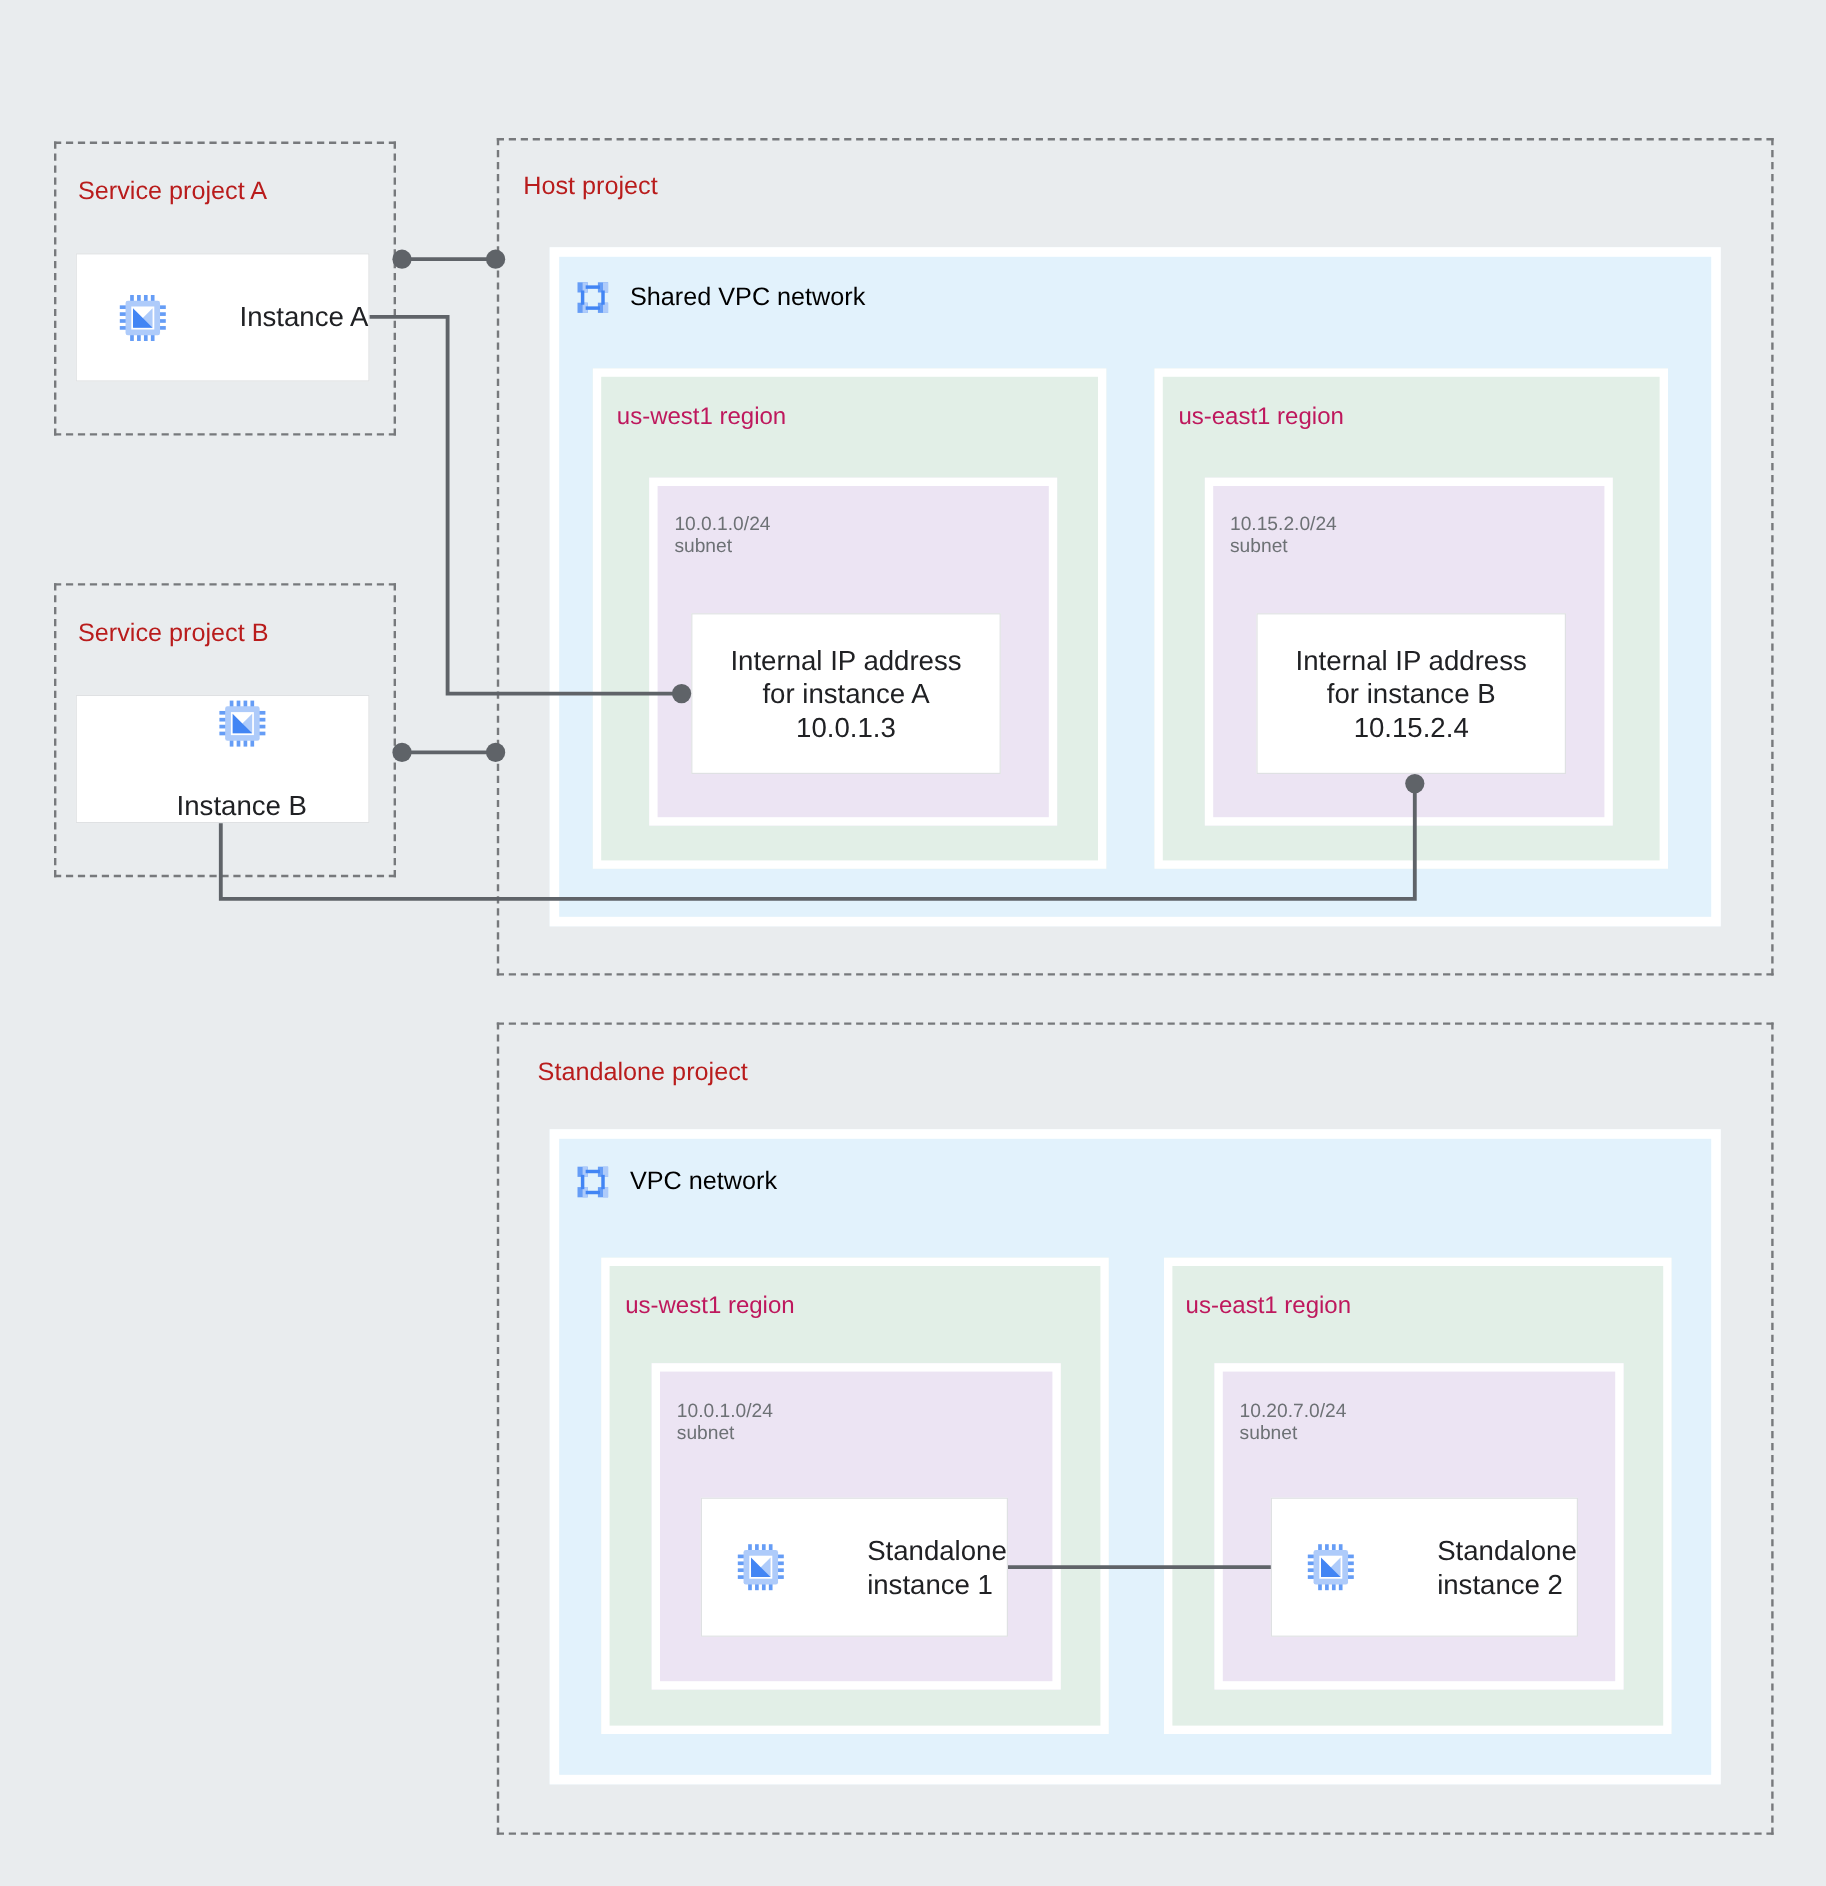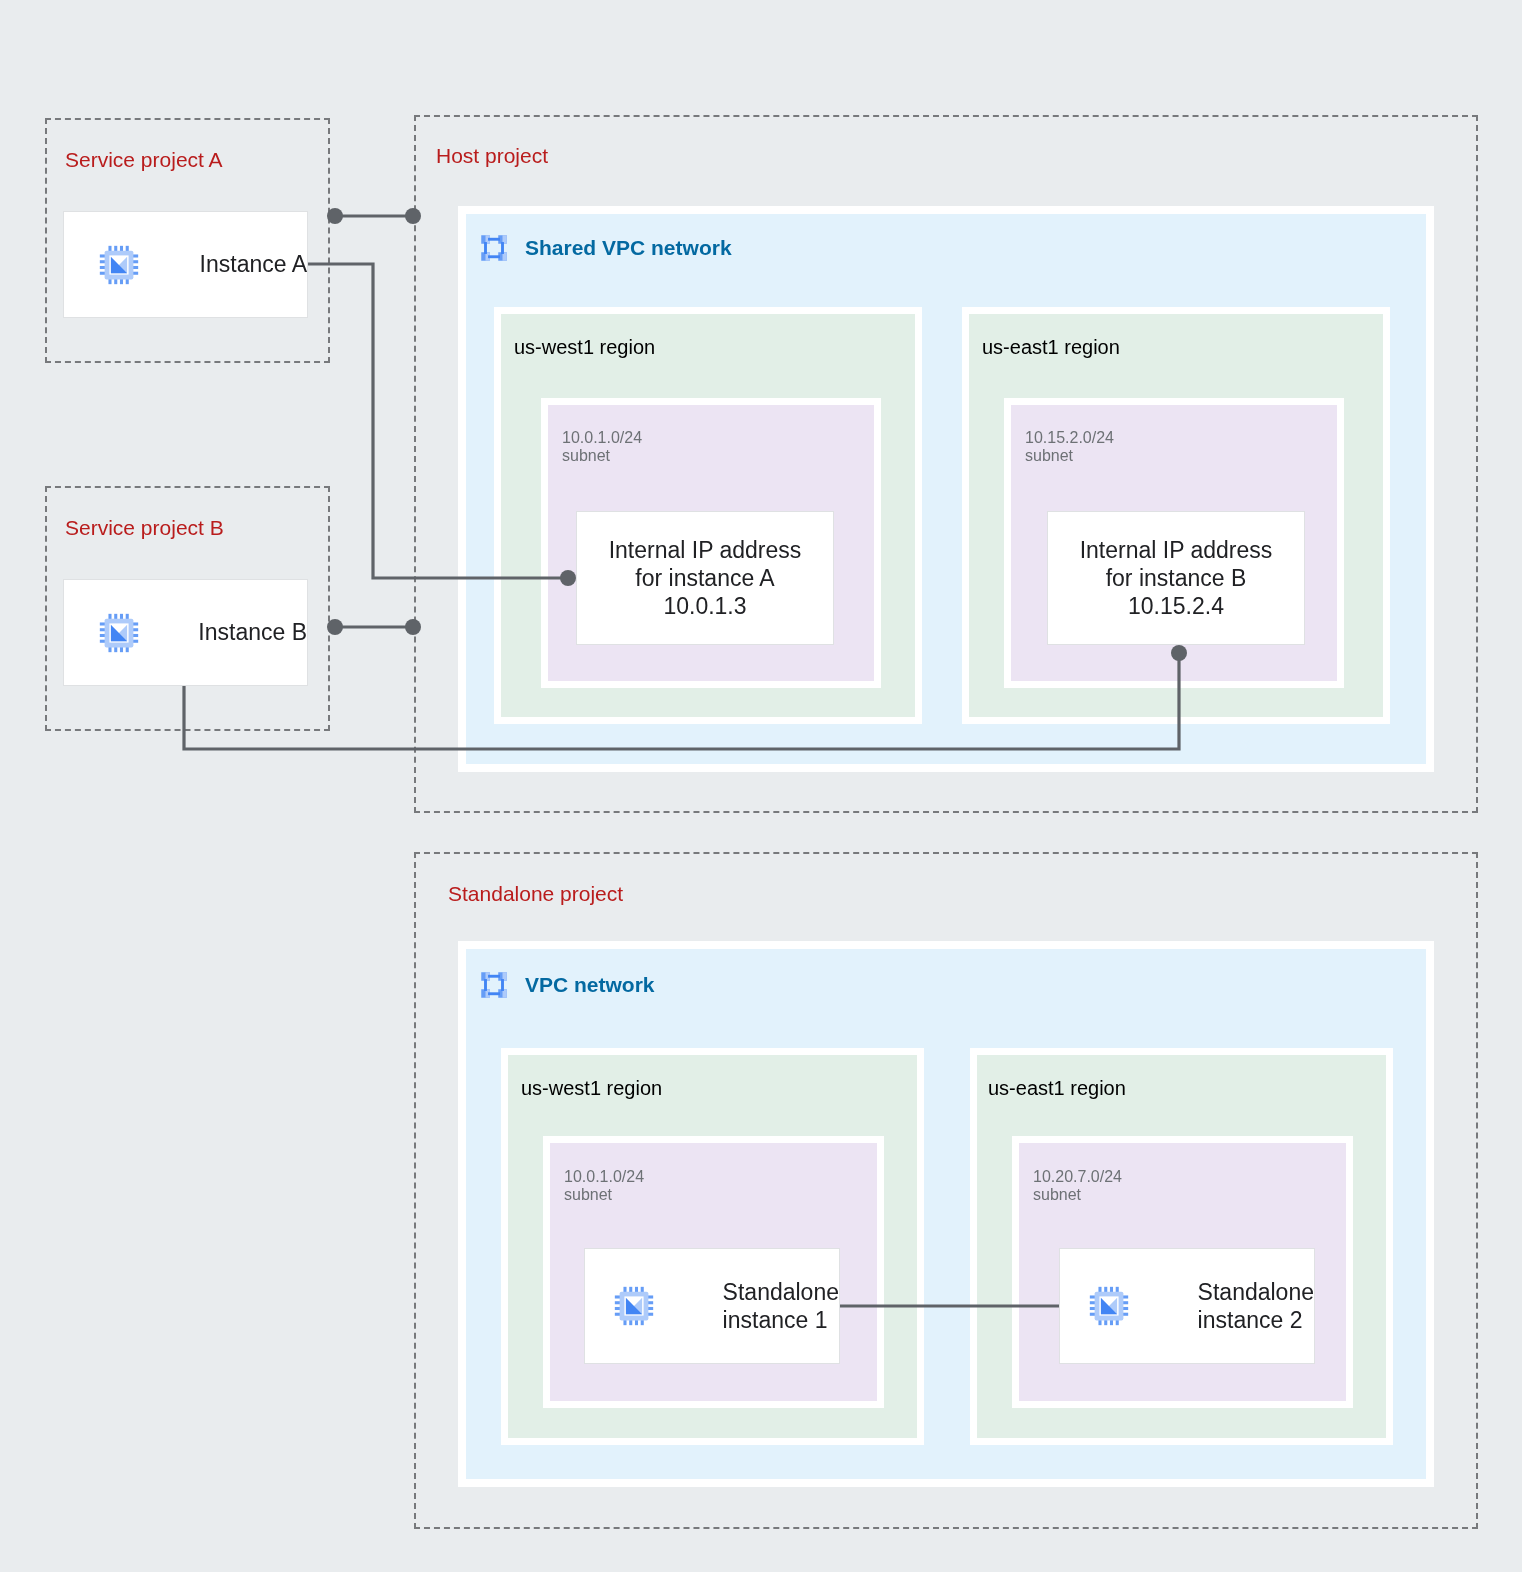--- a/index.html
+++ b/index.html
@@ -61,36 +61,35 @@
   }
   .vpc-header {
     position: absolute;
     display: flex;
     align-items: center;
     gap: 14px;
   }
   .vpc-icon { width: 34px; height: 34px; display: block; }
   .vpc-title {
     font-size: 21px;
-    color: #0369a1;
+    color: #000000;
     white-space: nowrap;
-    font-weight: bold;
   }
 
   
   .region-box {
     position: absolute;
     background: #e2efe7;
     border: 7px solid #ffffff;
     box-sizing: border-box;
   }
   .region-label {
     position: absolute;
     font-size: 20px;
-    color: #000000;
+    color: #be185d;
     white-space: nowrap;
   }
 
   
   .subnet-box {
     position: absolute;
     background: #ece4f3;
     border: 7px solid #ffffff;
     box-sizing: border-box;
   }
@@ -169,21 +168,21 @@
       <rect x="9" y="9" width="30" height="30" rx="2" fill="#aecbfa"></rect>
       <rect x="14" y="14" width="20" height="20" fill="#ffffff"></rect>
       <path d="M15.5 32.5h17v-17z" fill="#aecbfa"></path>
       <path d="M15.5 32.5h17l-17-17z" fill="#4285f4"></path>
     </svg>
     <div class="card-text">Instance A</div>
   </div>
 
   <div class="project-box" style="left:45px; top:486px; width:285px; height:245px;"></div>
   <div class="project-label" style="left:65px; top:516px;">Service project B</div>
-  <div class="card with-icon" style="left:63px; top:579px; width:245px; height:107px;">
+  <div class="card with-icon" style="left:63px; top:579px; width:245px; height:107px;flex-direction:column;">
     <svg class="vm-icon" viewBox="0 0 48 48">
       <g fill="#669df6">
         <rect x="13" y="4" width="3.2" height="6"></rect>
           <rect x="19" y="4" width="3.2" height="6"></rect>
         <rect x="25" y="4" width="3.2" height="6"></rect>
           <rect x="31" y="4" width="3.2" height="6"></rect>
         <rect x="13" y="38" width="3.2" height="6"></rect>
           <rect x="19" y="38" width="3.2" height="6"></rect>
         <rect x="25" y="38" width="3.2" height="6"></rect>
           <rect x="31" y="38" width="3.2" height="6"></rect>

